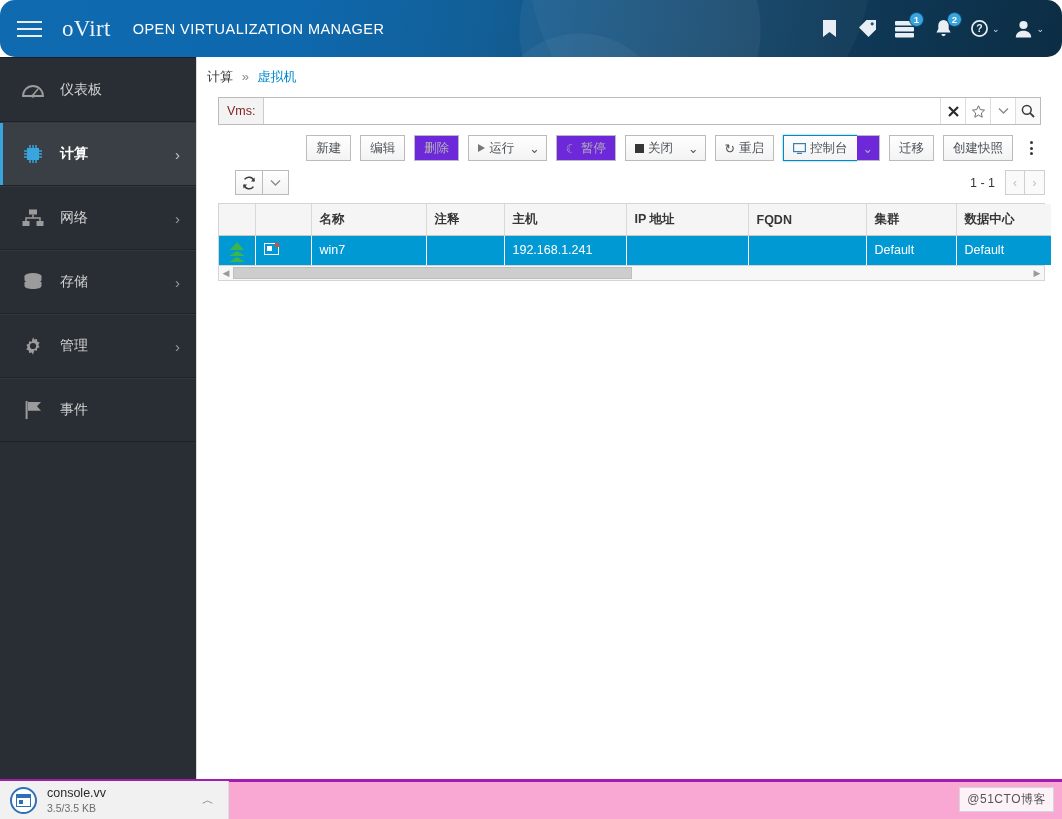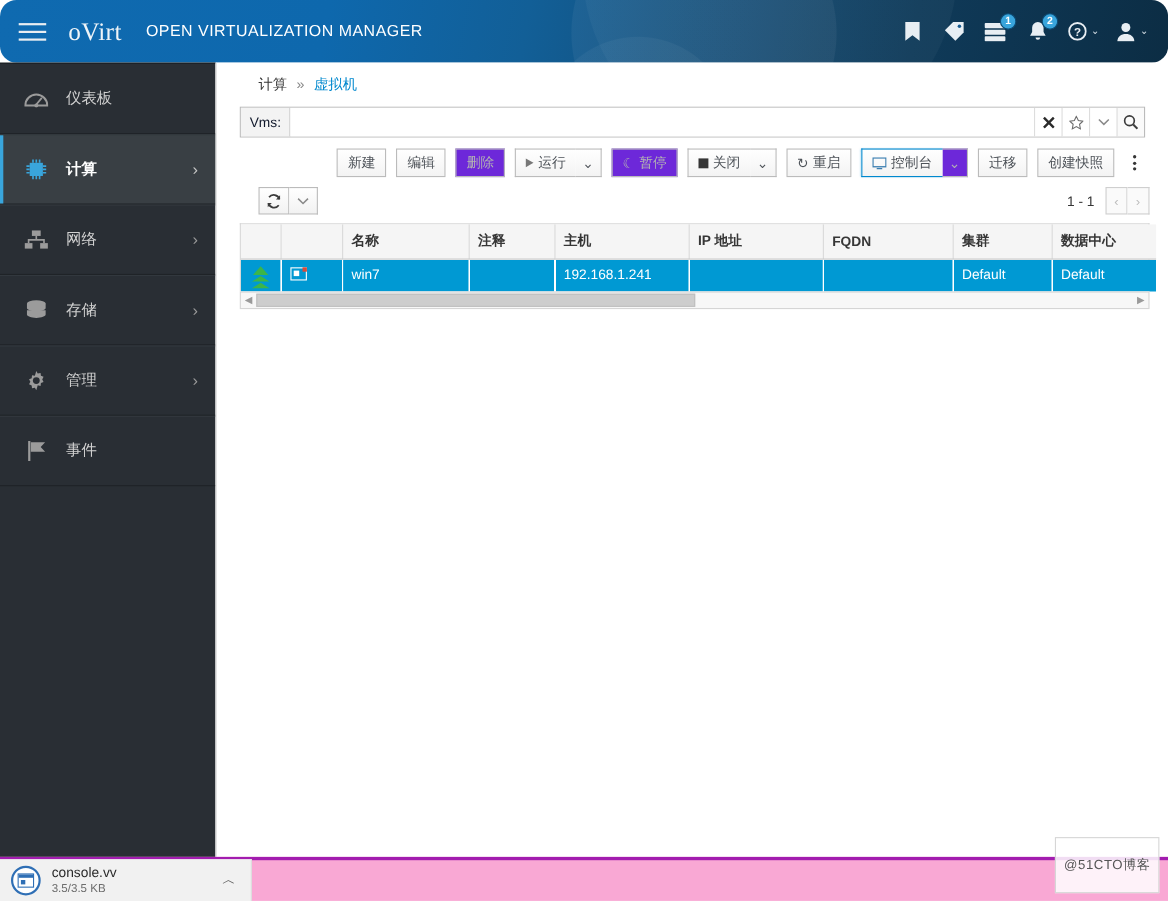--- a/index.html
+++ b/index.html
@@ -84,34 +84,34 @@
     margin-left: auto; margin-right: 16px; color: #9b9b9b; font-size: 15px;
   }
   .nav-item.active .nav-caret { color: #c8c8c8; }
 
   
   .content {
     position: absolute; top: 57px; left: 196px; width: 866px; height: 722px;
     background: #fff; border-left: 1px solid #d9d9d9;
   }
   .breadcrumb {
-    padding: 11px 0 9px 38px; font-size: 13px; color: #363636;
+    padding: 11px 0 9px 10px; font-size: 13px; color: #363636;
   }
   .breadcrumb .sep { color: #8a8a8a; margin: 0 5px; }
   .breadcrumb a { color: #0088ce; text-decoration: none; cursor: pointer; }
 
   
   .searchbar {
     margin: 2px 21px 0 21px; display: flex; align-items: stretch;
     height: 28px; border: 1px solid #bbbbbb; background: #fff;
   }
   .search-prefix {
     background: #f3f3f3; border-right: 1px solid #cccccc;
     padding: 0 8px; display: flex; align-items: center;
-    font-size: 12.5px; color: #0f172a; white-space: nowrap;
+    font-size: 12.5px; color: #7f1d1d; white-space: nowrap;
   }
   .search-input {
     flex: 1; border: none; outline: none; padding: 0 6px; font-size: 12.5px;
     font-family: "Liberation Sans", sans-serif; color: #333; min-width: 0;
   }
   .search-btn {
     width: 25px; border-left: 1px solid #dddddd; background: #fff;
     display: flex; align-items: center; justify-content: center; cursor: pointer;
     color: #4d4d4d;
   }
@@ -243,21 +243,21 @@
   .dl-ico-inner::after {
     content: ""; position: absolute; left: 1.5px; top: 5px; width: 4px; height: 4px; background: #2f6fb5;
   }
   .dl-text { flex: 1; min-width: 0; }
   .dl-name { font-size: 12.5px; color: #2b2b2b; line-height: 15px; }
   .dl-size { font-size: 10.5px; color: #6d6d6d; line-height: 14px; }
   .dl-caret { color: #5a5a5a; font-size: 12px; padding: 0 6px; }
   .watermark {
     position: absolute; right: 8px; bottom: 7px;
     border: 1px solid #d6d6d6; background: rgba(255,255,255,.85);
-    padding: 16px 7px; font-size: 12px; color: #555; letter-spacing: .5px;
+    padding: 3px 7px; font-size: 12px; color: #555; letter-spacing: .5px;
     white-space: nowrap;
   }
   .sidebar-foot {
     position: absolute; left: 0; bottom: 0; width: 196px; height: 40px;
   }
 </style>
 </head>
 <body>
 
 <div class="app">

